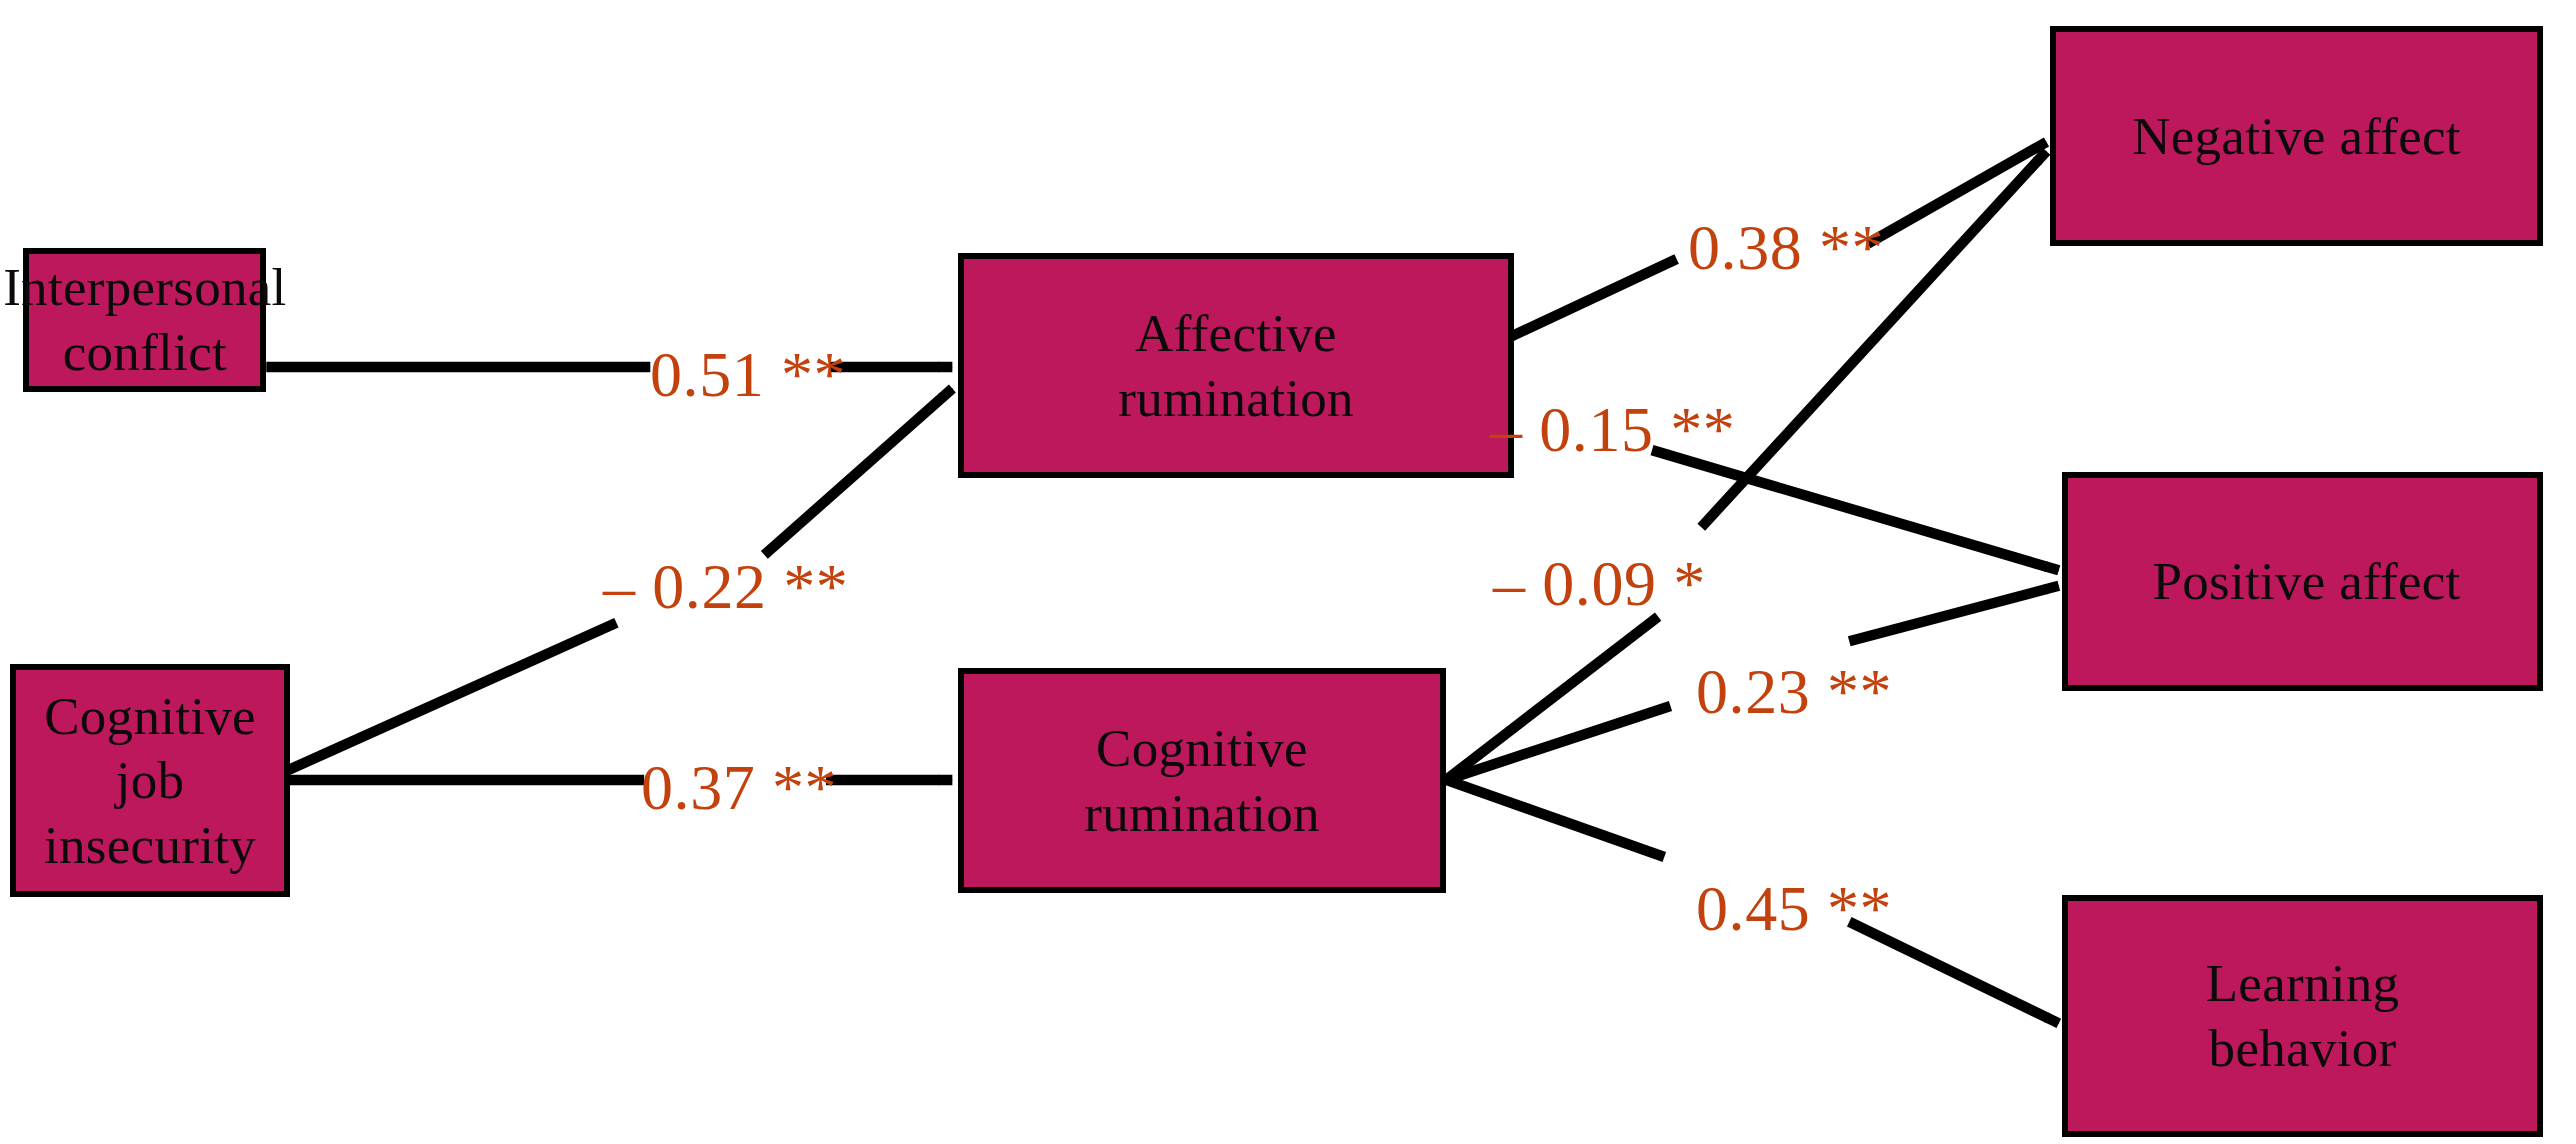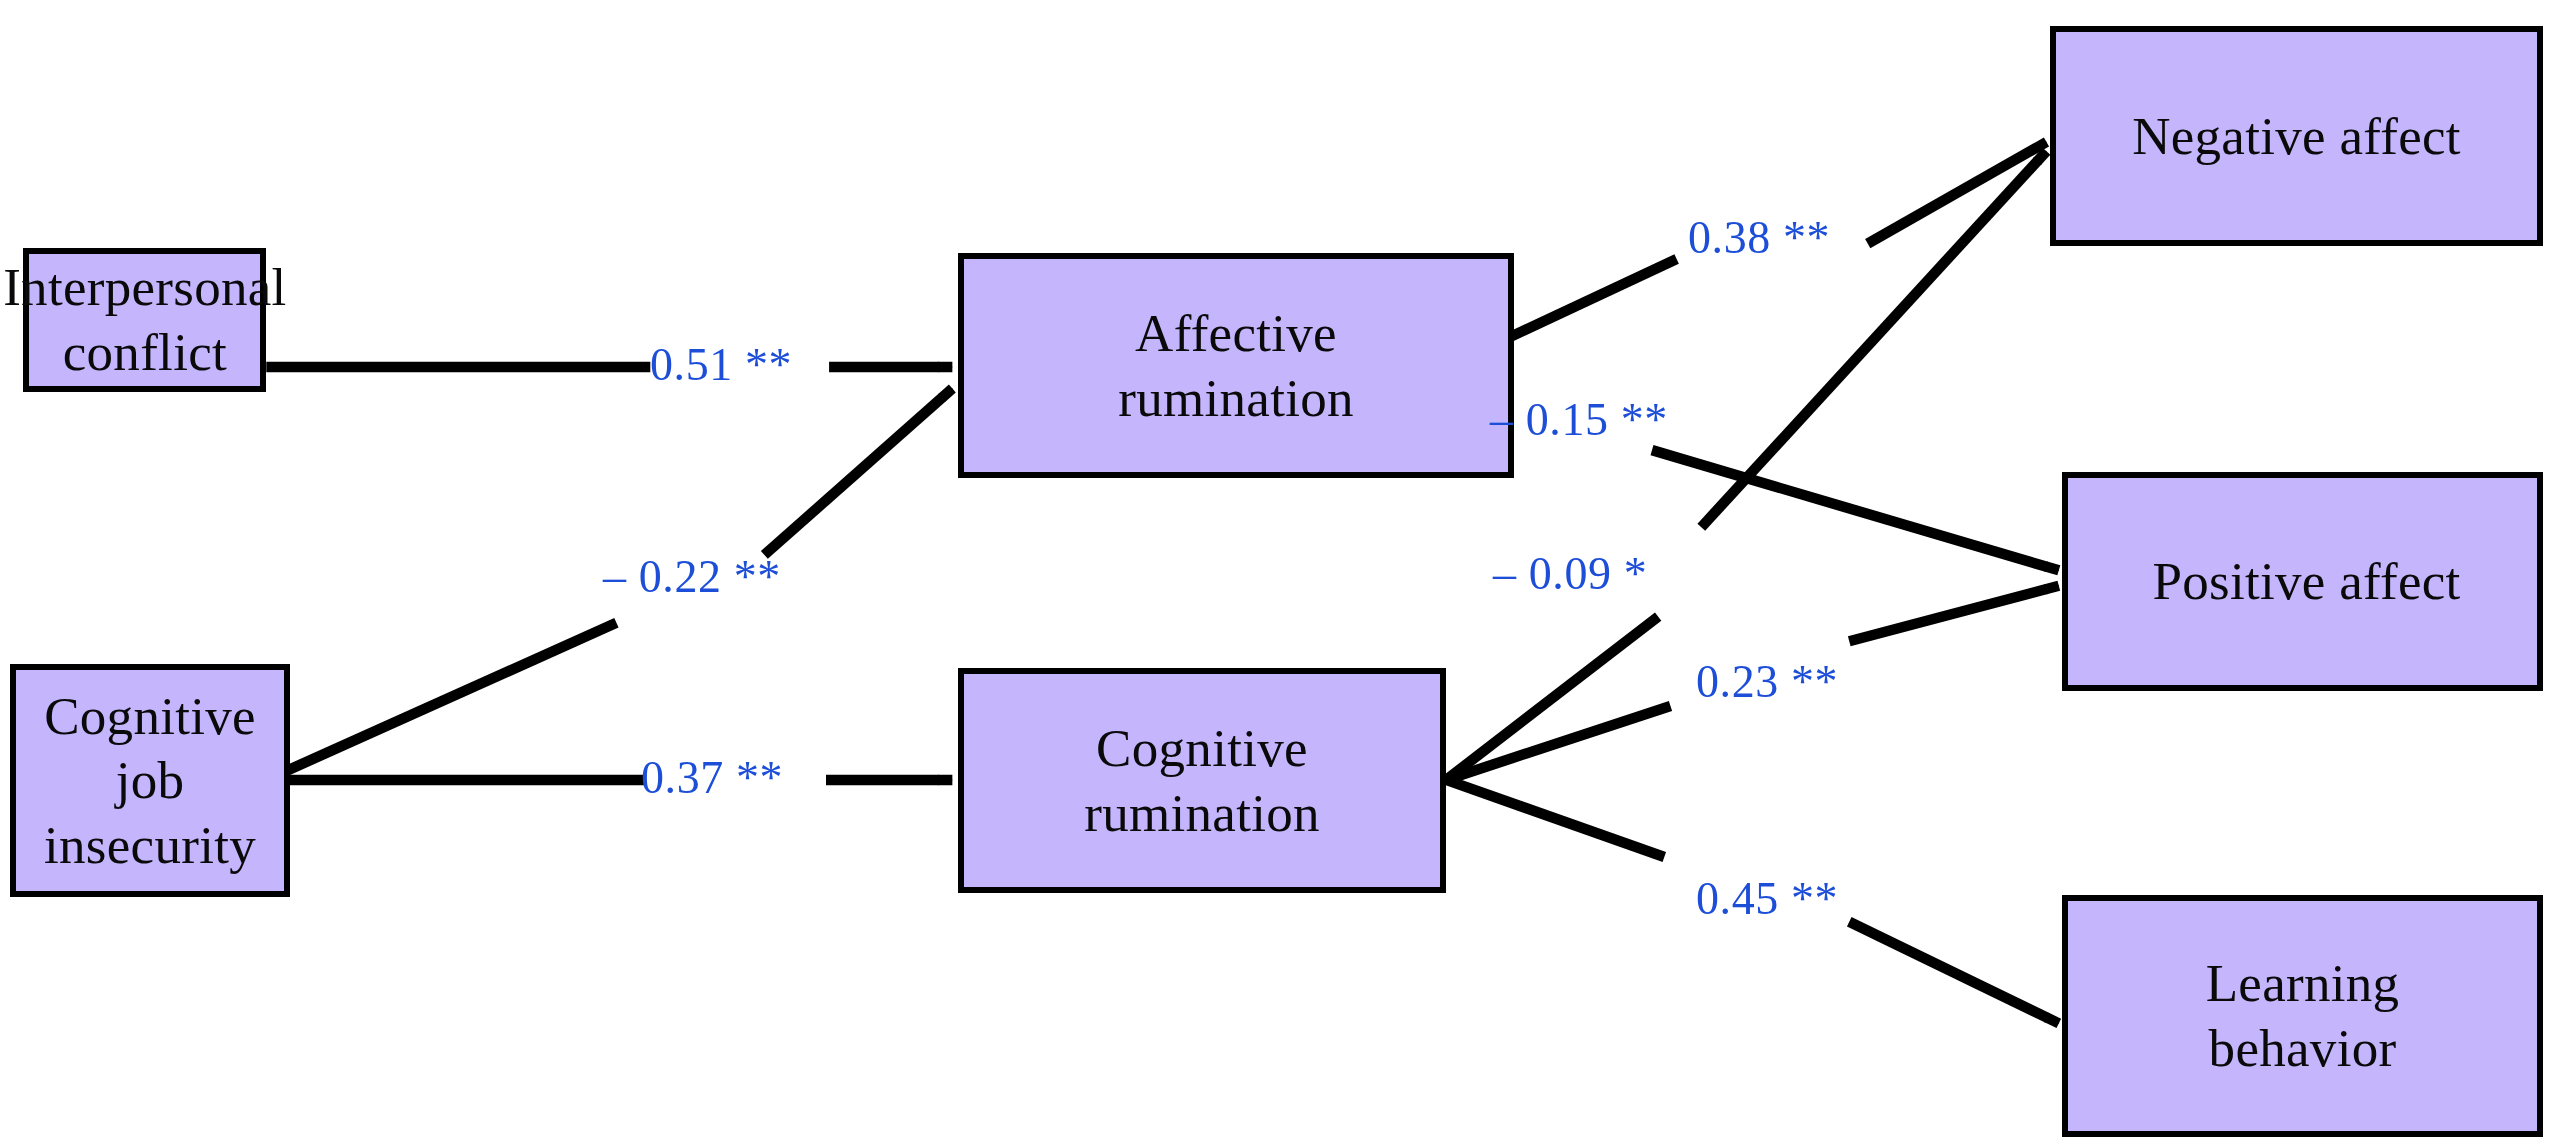--- a/index.html
+++ b/index.html
@@ -19,40 +19,40 @@
     position: absolute;
     left: 0;
     top: 0;
     width: 2576px;
     height: 1145px;
   }
   .node-box {
     position: absolute;
     box-sizing: border-box;
     border: 6.8px solid #000000;
-    background: #c4b5fd;
+    background: #be185d;
     display: flex;
     align-items: center;
     justify-content: center;
     text-align: center;
     line-height: 1.22;
     color: #0a0a0a;
     font-size: 53px;
     letter-spacing: 0.3px;
     z-index: 3;
   }
   .node-label {
     display: block;
     white-space: pre-line;
     padding: 0 8.6px;
   }
   .path-label {
     position: absolute;
-    font-size: 46px;
-    color: #1d4ed8;
+    font-size: 64px;
+    color: #c2410c;
     white-space: nowrap;
     letter-spacing: 0.6px;
     z-index: 4;
     background: transparent;
   }
   
   #node-interpersonal-conflict { left: 23.4px;   top: 248px;  width: 243px;  height: 144px; }
   #node-cognitive-job-insecurity { left: 10px; top: 664px; width: 280px;  height: 233px; }
   #node-affective-rumination   { left: 958px; top: 253px;  width: 556px;  height: 225px; }
   #node-cognitive-rumination   { left: 958px; top: 668px; width: 488px;  height: 225px; }

